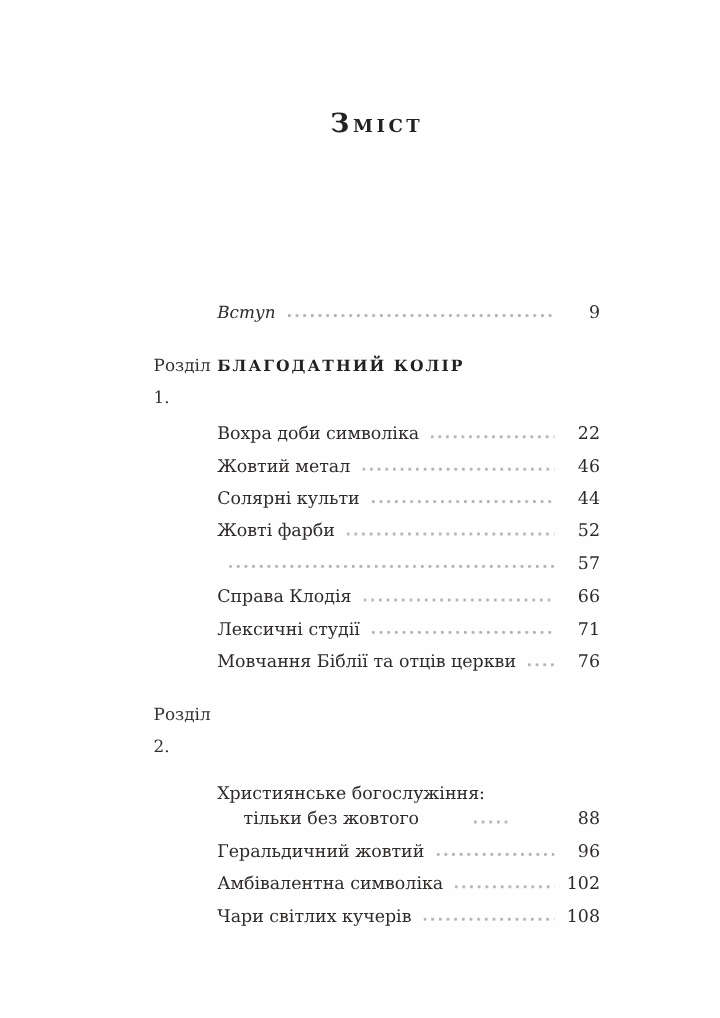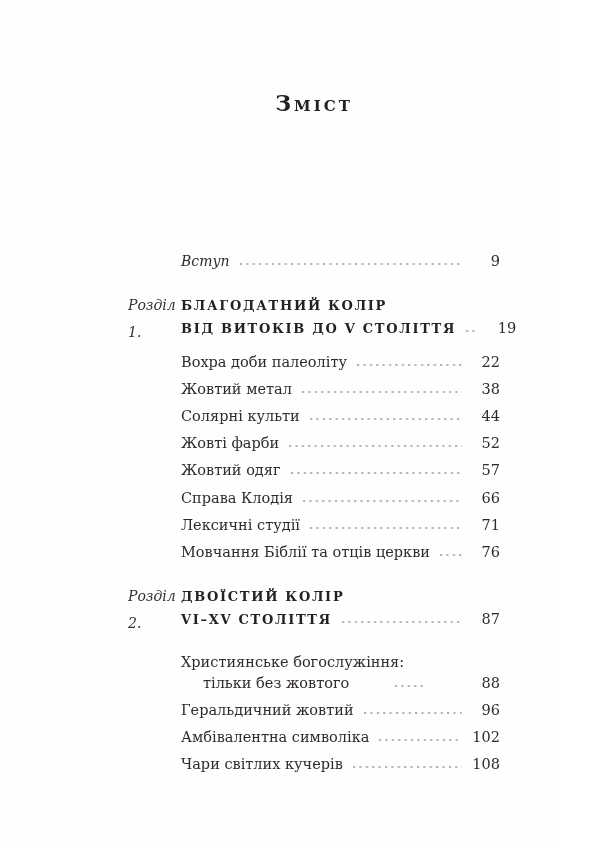--- a/index.html
+++ b/index.html
@@ -28,21 +28,20 @@
   }
   .toc { margin-top: 134px; }
 
   .row {
     display: flex;
     align-items: baseline;
     font-size: 14.5px;
     line-height: 27.2px;
   }
   .prefix {
-    font-style: italic;
     font-size: 14px;
     width: 53px;
     flex: 0 0 53px;
     color: #34312e;
   }
   .body { flex: 1 1 auto; min-width: 0; }
   .body.single { display: flex; align-items: baseline; }
   .line.last { display: flex; align-items: baseline; }
 
   .lbl, .txt { white-space: nowrap; }
@@ -92,41 +91,36 @@
         <div class="body single">
           <span class="lbl">Вступ</span>
           <span class="leader"></span>
           <span class="pagenum">9</span>
         </div>
       </div>
       <div class="row chapter">
         <span class="prefix">Розділ 1.</span>
         <div class="body">
           <div class="line"><span class="chapline">БЛАГОДАТНИЙ КОЛІР</span></div>
-          <div class="line last">
-            <span class="chapline">ВІД ВИТОКІВ ДО V СТОЛІТТЯ</span>
-            <span class="leader"></span>
-            <span class="pagenum">19</span>
-          </div>
-        </div>
-      </div>
-      <div class="row item">
-        <span class="prefix"></span>
-        <div class="body single">
-          <span class="lbl">Вохра доби палеоліту</span>
+        </div>
+      </div>
+      <div class="row item">
+        <span class="prefix"></span>
+        <div class="body single">
+          <span class="lbl">Вохра доби символіка</span>
           <span class="leader"></span>
           <span class="pagenum">22</span>
         </div>
       </div>
       <div class="row item">
         <span class="prefix"></span>
         <div class="body single">
           <span class="lbl">Жовтий метал</span>
           <span class="leader"></span>
-          <span class="pagenum">38</span>
+          <span class="pagenum">46</span>
         </div>
       </div>
       <div class="row item">
         <span class="prefix"></span>
         <div class="body single">
           <span class="lbl">Солярні культи</span>
           <span class="leader"></span>
           <span class="pagenum">44</span>
         </div>
       </div>
@@ -134,21 +128,20 @@
         <span class="prefix"></span>
         <div class="body single">
           <span class="lbl">Жовті фарби</span>
           <span class="leader"></span>
           <span class="pagenum">52</span>
         </div>
       </div>
       <div class="row item">
         <span class="prefix"></span>
         <div class="body single">
-          <span class="lbl">Жовтий одяг</span>
           <span class="leader"></span>
           <span class="pagenum">57</span>
         </div>
       </div>
       <div class="row item">
         <span class="prefix"></span>
         <div class="body single">
           <span class="lbl">Справа Клодія</span>
           <span class="leader"></span>
           <span class="pagenum">66</span>
@@ -165,28 +158,20 @@
       <div class="row item">
         <span class="prefix"></span>
         <div class="body single">
           <span class="lbl">Мовчання Біблії та отців церкви</span>
           <span class="leader"></span>
           <span class="pagenum">76</span>
         </div>
       </div>
       <div class="row chapter">
         <span class="prefix">Розділ 2.</span>
-        <div class="body">
-          <div class="line"><span class="chapline">ДВОЇСТИЙ КОЛІР</span></div>
-          <div class="line last">
-            <span class="chapline">VI–XV СТОЛІТТЯ</span>
-            <span class="leader"></span>
-            <span class="pagenum">87</span>
-          </div>
-        </div>
       </div>
       <div class="row item2">
         <span class="prefix"></span>
         <div class="body">
           <div class="line"><span class="txt">Християнське богослужіння:</span></div>
           <div class="line last">
             <span class="txt">тільки без жовтого</span>
             <span class="leader"></span>
             <span class="pagenum">88</span>
           </div>

